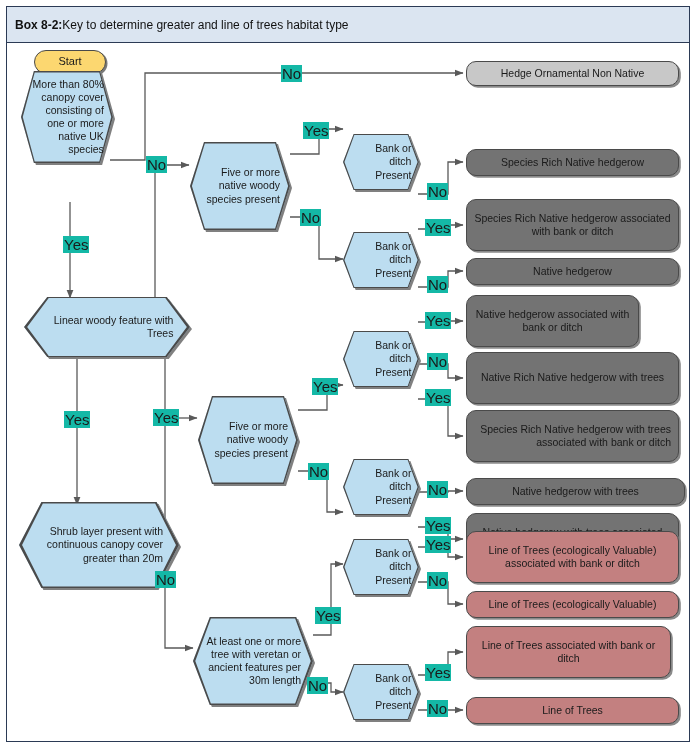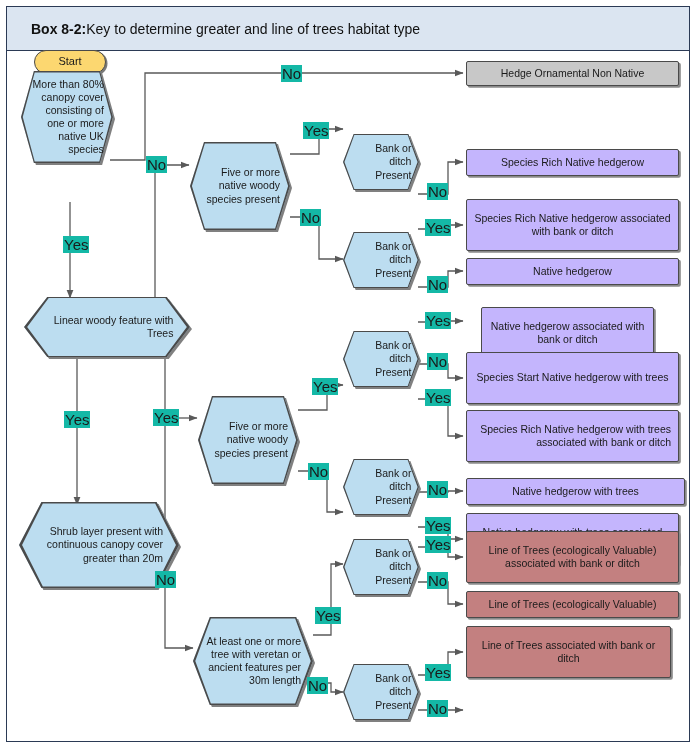--- a/index.html
+++ b/index.html
@@ -20,27 +20,27 @@
     position: absolute;
     left: 6px; top: 6px;
     width: 684px; height: 736px;
     border: 1px solid #2b3a55;
     background: #ffffff;
   }
   
   #caption-bar {
     position: absolute;
     left: 7px; top: 7px;
-    width: 682px; height: 44px;
+    width: 682px; height: 36px;
     background: #dbe5f1;
     border-bottom: 1px solid #2b3a55;
     display: flex;
     align-items: center;
-    padding-left: 24px;
-    font-size: 14px;
+    padding-left: 8px;
+    font-size: 12px;
     color: #111111;
     white-space: nowrap;
   }
   #caption-bar .cap-label { font-weight: bold; }
   #caption-bar .cap-text { font-weight: normal; }
 
   
   #diagram {
     position: absolute;
     left: 7px; top: 44px;
@@ -118,30 +118,30 @@
   }
 
   
   .outcome {
     position: absolute;
     display: flex;
     align-items: center;
     justify-content: center;
     text-align: center;
     border: 1.4px solid #4a4a4a;
-    border-radius: 2px;
+    border-radius: 10px;
     box-shadow: 1.8px 1.8px 0 #8a8a8a;
     font-size: 10.5px;
     line-height: 1.25;
     color: #1a1a1a;
     padding: 2px 7px;
     z-index: 2;
   }
   .oc-grey  { background: #c8c8c8; }
-  .oc-green { background: #c4b5fd; }
+  .oc-green { background: #737373; }
   .oc-red   { background: #c38080; }
 
   
   .elabel {
     position: absolute;
     font-size: 15px;
     color: #1a1a1a;
     background: #14b8a6;
     padding: 0 1px;
     white-space: nowrap;
@@ -319,26 +319,26 @@
     </div>
 
     <div class="outcome oc-green" style="left:459px; top:155px; width:213px; height:52px;">
       <span>Species Rich Native hedgerow associated with bank or ditch</span>
     </div>
 
     <div class="outcome oc-green" style="left:459px; top:214px; width:213px; height:27px;">
       <span>Native hedgerow</span>
     </div>
 
-    <div class="outcome oc-green" style="left:459px; top:263px; width:173px; height:52px;margin-left:15px;">
+    <div class="outcome oc-green" style="left:459px; top:251px; width:173px; height:52px;">
       <span>Native hedgerow associated with bank or ditch</span>
     </div>
 
     <div class="outcome oc-green" style="left:459px; top:308px; width:213px; height:52px;">
-      <span>Species Start Native hedgerow with trees</span>
+      <span>Native Rich Native hedgerow with trees</span>
     </div>
 
     <div class="outcome oc-green" style="left:459px; top:366px; width:213px; height:52px;text-align:right;">
       <span>Species Rich Native hedgerow with trees associated with bank or ditch</span>
     </div>
 
     <div class="outcome oc-green" style="left:459px; top:434px; width:219px; height:27px;">
       <span>Native hedgerow with trees</span>
     </div>
 
@@ -351,20 +351,23 @@
     </div>
 
     <div class="outcome oc-red" style="left:459px; top:547px; width:213px; height:27px;">
       <span>Line of Trees (ecologically Valuable)</span>
     </div>
 
     <div class="outcome oc-red" style="left:459px; top:582px; width:205px; height:52px;">
       <span>Line of Trees associated with bank or ditch</span>
     </div>
 
+    <div class="outcome oc-red" style="left:459px; top:653px; width:213px; height:27px;">
+      <span>Line of Trees</span>
+    </div>
 
     <span class="elabel" style="left:274px; top:21px;">No</span>
     <span class="elabel" style="left:56px;  top:192px;">Yes</span>
     <span class="elabel" style="left:139px; top:112px;">No</span>
     <span class="elabel" style="left:57px;  top:367px;">Yes</span>
     <span class="elabel" style="left:146px; top:365px;">Yes</span>
     <span class="elabel" style="left:148px; top:527px;">No</span>
 
     <span class="elabel" style="left:296px; top:78px;">Yes</span>
     <span class="elabel" style="left:293px; top:165px;">No</span>

